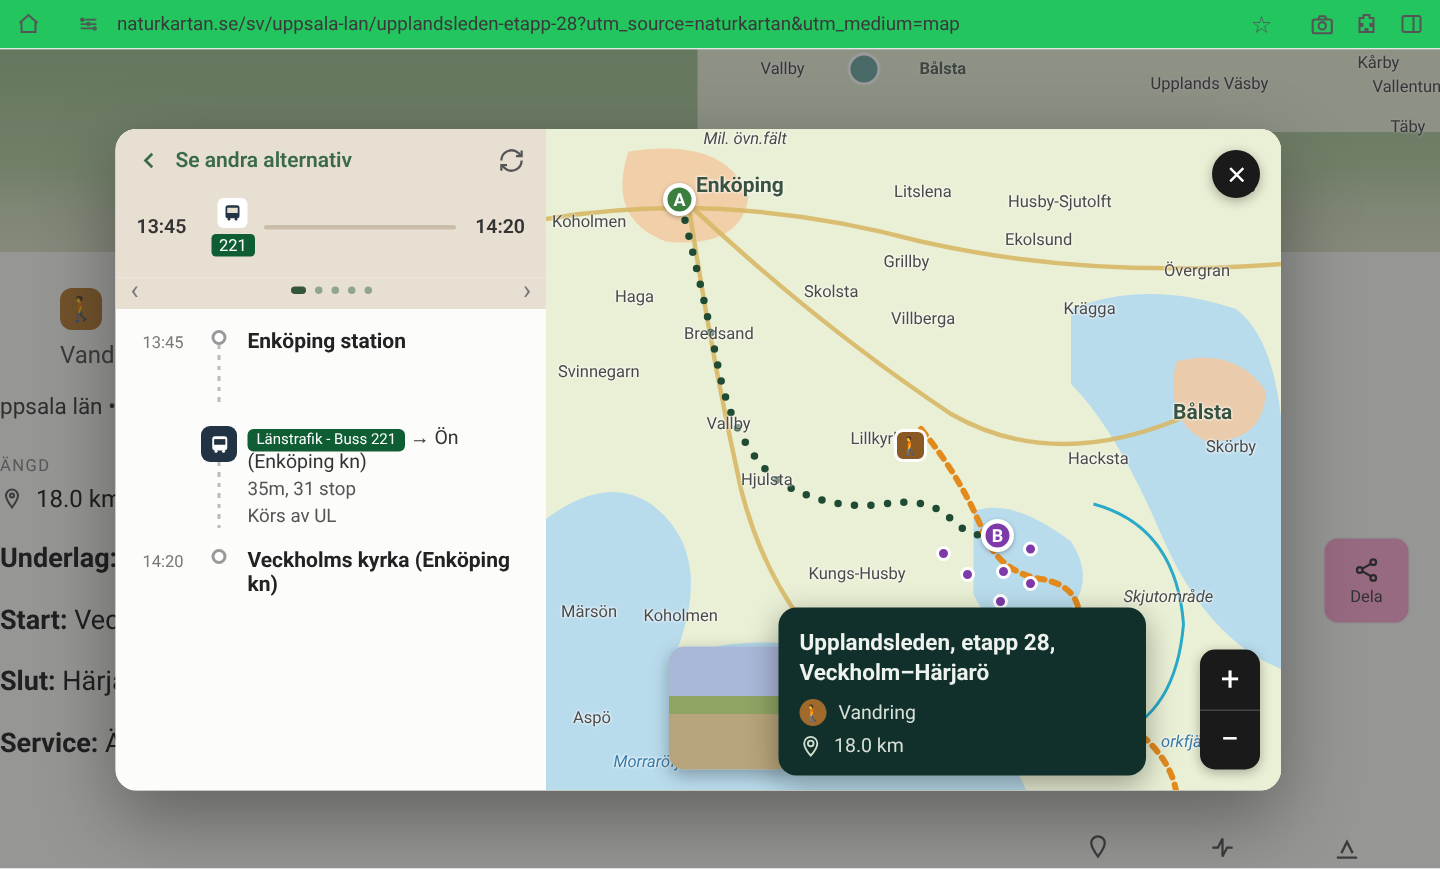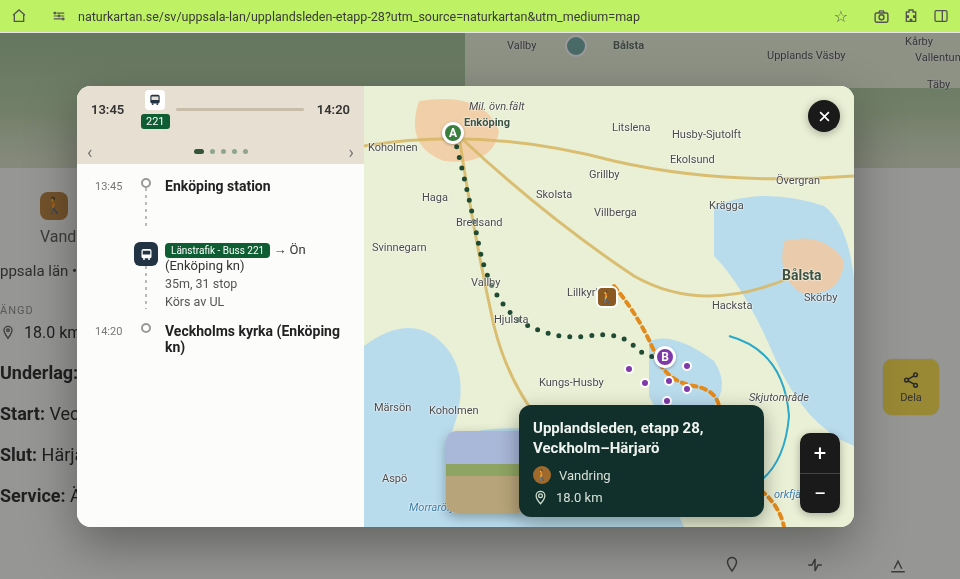--- a/index.html
+++ b/index.html
@@ -1,37 +1,37 @@
 <!DOCTYPE html>
 <html><head>
 <meta charset="utf-8">
 <style>
   * { box-sizing: border-box; margin: 0; padding: 0; }
   body { font-family: -apple-system, BlinkMacSystemFont, "Segoe UI", Roboto, Arial, sans-serif; width: 960px; height: 579px; overflow: hidden; position: relative; background: #fff; color: #222; }
   
-  .browser-bar { height: 33px; background: #bef264; border-bottom: 1px solid #e6e6e6; display: flex; align-items: center; padding: 0 8px; gap: 8px; }
+  .browser-bar { height: 33px; background: #22c55e; border-bottom: 1px solid #e6e6e6; display: flex; align-items: center; padding: 0 8px; gap: 8px; }
   .browser-bar .url-area { flex: 1; display: flex; align-items: center; gap: 8px; padding: 4px 10px; border-radius: 16px; }
   .browser-bar .icon-btn { width: 22px; height: 22px; display: flex; align-items: center; justify-content: center; color: #555; font-size: 16px; }
   .url { font-size: 12.5px; color: #3a3a3a; white-space: nowrap; overflow: hidden; text-overflow: ellipsis; }
   
   .hero { position: absolute; top: 33px; left: 0; right: 0; height: 135px; background: linear-gradient(180deg,#9ebf94,#b7cfa6 60%,#cdd8bc); }
   .hero::after{content:""; position:absolute; left:0; right:0; bottom:0; height:55px; background: linear-gradient(180deg,transparent,#d9e1c7);}
   
   .page-behind { position:absolute; top:168px; left:0; right:0; bottom:0; padding:20px 0 0 0; background:#f7f7f5;}
   .page-behind h1 { font-size:30px; font-weight:700; margin-left:40px; display:flex; align-items:center; gap:10px;}
   .hiker-badge { width:28px; height:28px; border-radius:8px; background:#b67d38; display:inline-flex; align-items:center; justify-content:center; color:#fff; font-size:16px;}
   .page-behind .subtitle { margin:4px 0 0 40px; font-size:16px; color:#555;}
   .page-behind .org { margin:16px 0 0 0; font-size:15px; color:#3b3b3b;}
   .meta-block { margin:24px 0 0 0; display:flex; flex-direction:column; gap:6px;}
   .meta-label { font-size:11px; letter-spacing:1px; color:#888; text-transform:uppercase;}
   .meta-row { display:flex; align-items:center; gap:8px; font-size:16px;}
   .detail-line { font-size:18px; margin-top:20px;}
   .detail-line strong { font-weight:700; }
   .right-col-behind { position:absolute; right:20px; top:190px; width:250px; }
-  .share-box { background:#fde047; border:1px solid #eee; border-radius:10px; width:58px; height:58px; display:flex; flex-direction:column; align-items:center; justify-content:center; gap:2px; float:right; color:#444; font-size:11px;}
+  .share-box { background:#f9a8d4; border:1px solid #eee; border-radius:10px; width:58px; height:58px; display:flex; flex-direction:column; align-items:center; justify-content:center; gap:2px; float:right; color:#444; font-size:11px;}
   .icon-row-behind { clear:both; padding-top:140px; display:flex; justify-content:space-around; color:#555;}
   
   .overlay { position:absolute; inset:33px 0 0 0; background:rgba(30,30,30,.45); }
   .modal { position:absolute; top:86px; left:77px; width:777px; height:441px; background:#fff; border-radius:14px; box-shadow:0 18px 50px rgba(0,0,0,.35); display:flex; overflow:hidden;}
   .panel { width:287px; flex:0 0 287px; background:#fcfcfb; display:flex; flex-direction:column; }
   .panel-head { background:#e8dfd3; padding:12px 14px; display:flex; align-items:center; gap:12px; }
   .panel-head .back { color:#3a6a47; display:flex; align-items:center; gap:8px; font-size:14px; font-weight:600;}
   .panel-head .spacer { flex:1;}
   .refresh { color:#555; }
   .arrow-svg{width:18px;height:18px;}
@@ -182,20 +182,37 @@
   <span class="maplabel" style="left:450px;top:18px;">Vallentuna</span>
   <span class="maplabel" style="left:462px;top:45px;">Täby</span>
   <div style="position:absolute;left:100px;top:2px;width:22px;height:22px;border-radius:50%;background:#6ea8a3;border:2px solid #fff;"></div>
 </div>
 
 <div class="overlay"></div>
 
 <div class="modal">
 
   <div class="panel">
+    <div class="panel-head">
+      <div class="back">
+        <svg class="arrow-svg" viewBox="0 0 24 24" fill="none" stroke="currentColor" stroke-width="2.4">
+            <path d="M14 6l-6 6 6 6"></path>
+          </svg>
+        <span>Se andra alternativ</span>
+      </div>
+      <div class="spacer"></div>
+      <div class="refresh">
+        <svg width="18" height="18" viewBox="0 0 24 24" fill="none" stroke="currentColor" stroke-width="2">
+            <path d="M3 12a9 9 0 0 1 15-6.7L21 8"></path>
+            <path d="M21 3v5h-5"></path>
+            <path d="M21 12a9 9 0 0 1-15 6.7L3 16"></path>
+            <path d="M3 21v-5h5"></path>
+          </svg>
+      </div>
+    </div>
     <div class="trip">
       <div class="trip-row">
         <span class="time">13:45</span>
         <div class="bus-chip">
           <div class="bus-small-icon">
             <svg width="14" height="14" viewBox="0 0 24 24" fill="currentColor">
                 <rect x="4" y="3" width="16" height="15" rx="3"></rect>
                 <rect x="6" y="6" width="12" height="6" fill="#e8dfd3"></rect>
                 <circle cx="8" cy="19" r="1.6"></circle>
                 <circle cx="16" cy="19" r="1.6"></circle>
@@ -286,50 +303,50 @@
 
       <g stroke="#e28a1c" stroke-width="4" fill="none" stroke-dasharray="5 5" stroke-linecap="round">
         <path d="M250 200 Q275 230 290 265 Q300 295 330 300 Q360 305 355 335 Q345 370 385 395 Q415 415 420 441"></path>
       </g>
 
       <g stroke="#2aa9c9" stroke-width="2" fill="none">
         <path d="M365 250 Q420 265 425 330 Q420 390 378 405 Q330 415 335 360"></path>
       </g>
     </svg>
 
-    <span class="maplabel" style="left:100px;top:30px;font-size:11px;font-weight:700;color:#3a5340;">Enköping</span>
+    <span class="maplabel" style="left:100px;top:30px;font-size:14px;font-weight:700;color:#3a5340;">Enköping</span>
     <span class="maplabel" style="left:418px;top:181px;font-size:14px;font-weight:700;color:#3a5340;">Bålsta</span>
-    <span class="maplabel" style="left:58px;top:105px;">Haga</span>
+    <span class="maplabel" style="left:46px;top:105px;">Haga</span>
     <span class="maplabel" style="left:75px;top:130px;margin-left:17px;">Bredsand</span>
     <span class="maplabel" style="left:8px;top:155px;">Svinnegarn</span>
     <span class="maplabel" style="left:4px;top:55px;">Koholmen</span>
     <span class="maplabel" style="left:10px;top:315px;">Märsön</span>
     <span class="maplabel" style="left:65px;top:318px;">Koholmen</span>
     <span class="maplabel" style="left:175px;top:290px;">Kungs-Husby</span>
     <span class="maplabel" style="left:203px;top:200px;">Lillkyrka</span>
     <span class="maplabel" style="left:348px;top:213px;">Hacksta</span>
     <span class="maplabel" style="left:130px;top:227px;">Hjulsta</span>
     <span class="maplabel" style="left:107px;top:190px;">Vallby</span>
     <span class="maplabel" style="left:225px;top:82px;">Grillby</span>
     <span class="maplabel" style="left:230px;top:120px;">Villberga</span>
     <span class="maplabel" style="left:172px;top:102px;">Skolsta</span>
-    <span class="maplabel" style="left:248px;top:35px;">Litslena</span>
+    <span class="maplabel" style="left:232px;top:35px;">Litslena</span>
     <span class="maplabel" style="left:308px;top:42px;">Husby-Sjutolft</span>
     <span class="maplabel" style="left:306px;top:67px;">Ekolsund</span>
     <span class="maplabel" style="left:345px;top:113px;">Krägga</span>
     <span class="maplabel" style="left:412px;top:88px;">Övergran</span>
     <span class="maplabel" style="left:450px;top:32px;">Arnö</span>
     <span class="maplabel" style="left:440px;top:205px;">Skörby</span>
     <span class="maplabel" style="left:18px;top:386px;">Aspö</span>
     <span class="maplabel" style="left:45px;top:415px;font-style:italic;color:#3a7ca8;">Morraröfj.</span>
     <span class="maplabel" style="left:92px;top:368px;">Oknön</span>
     <span class="maplabel" style="left:165px;top:330px;font-style:italic;color:#3a7ca8;">Stabyfj.</span>
     <span class="maplabel" style="left:385px;top:305px;font-style:italic;">Skjutområde</span>
     <span class="maplabel" style="left:410px;top:402px;font-style:italic;color:#3a7ca8;">orkfjärd</span>
-    <span class="maplabel" style="left:105px;top:14px;font-style:italic;">Mil. övn.fält</span>
+    <span class="maplabel" style="left:105px;top:0;font-style:italic;">Mil. övn.fält</span>
 
     <div class="marker A" style="left:78px;top:36px;">A</div>
     <div class="marker B" style="left:290px;top:260px;">B</div>
     <div class="trail-badge" style="left:232px;top:200px;">🚶</div>
     <div class="poi" style="left:260px;top:278px;"></div>
     <div class="poi" style="left:276px;top:292px;"></div>
     <div class="poi" style="left:300px;top:290px;"></div>
     <div class="poi" style="left:318px;top:275px;"></div>
     <div class="poi" style="left:318px;top:298px;"></div>
     <div class="poi" style="left:298px;top:310px;"></div>

